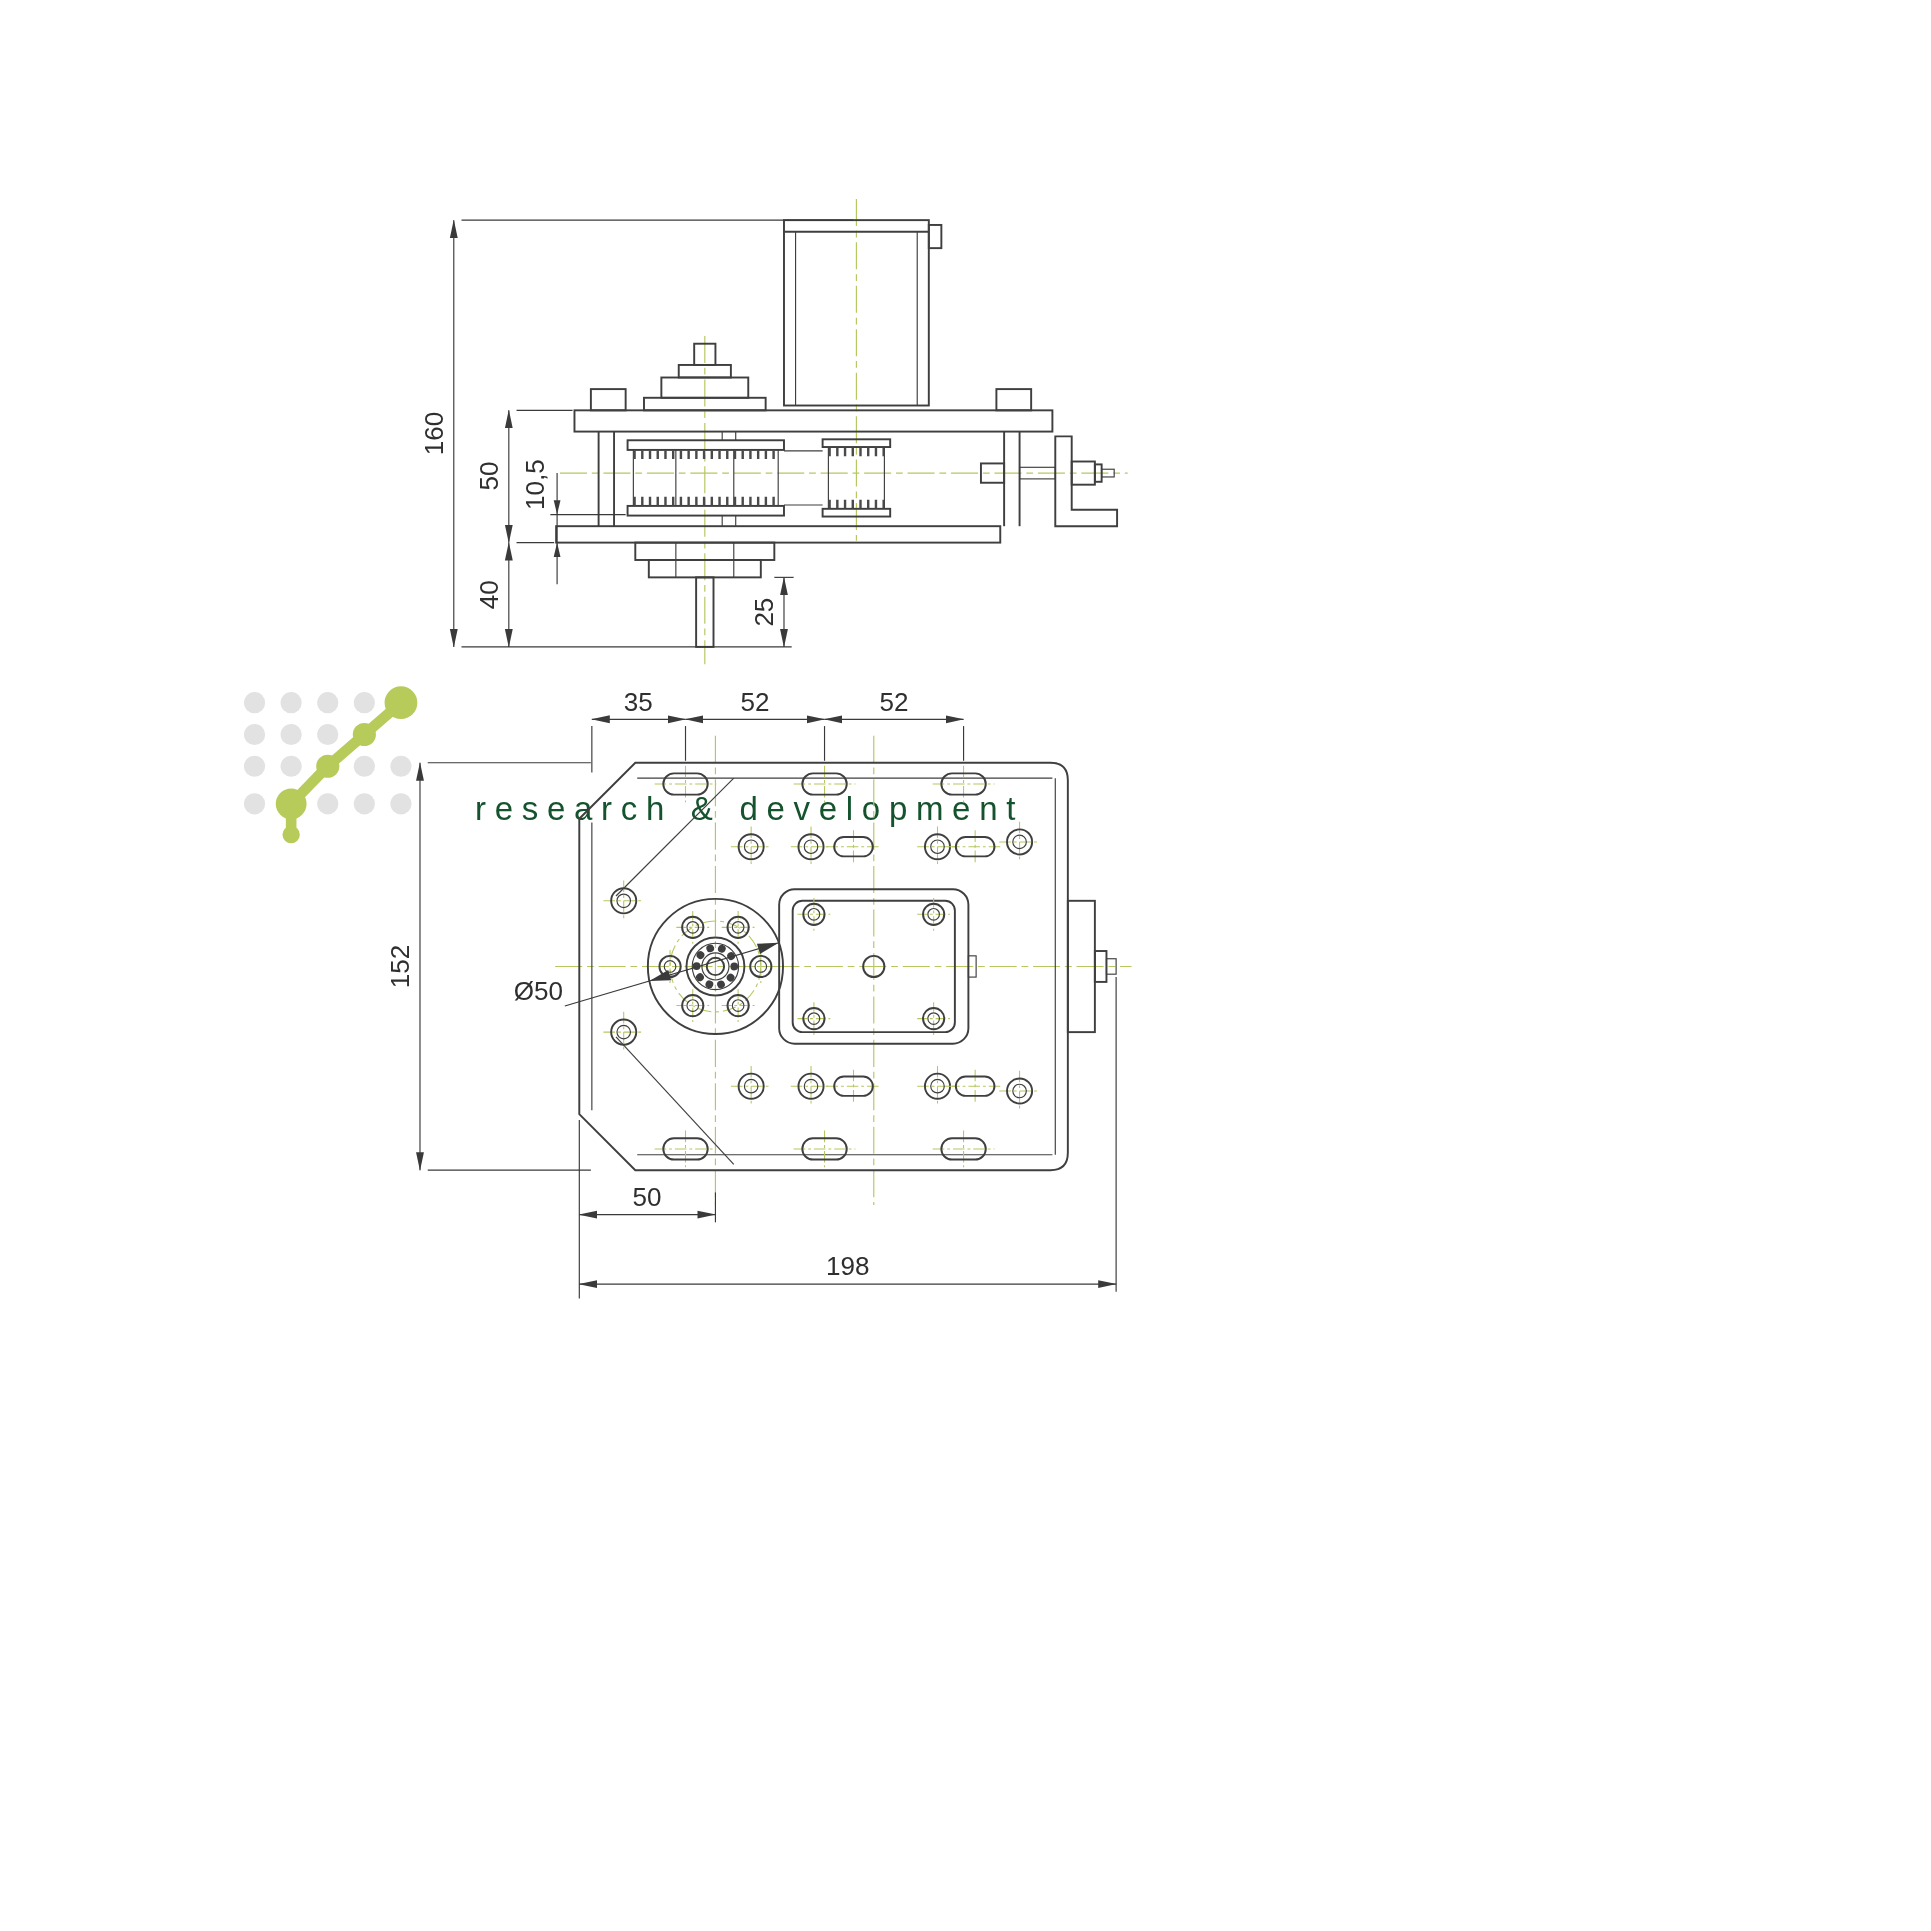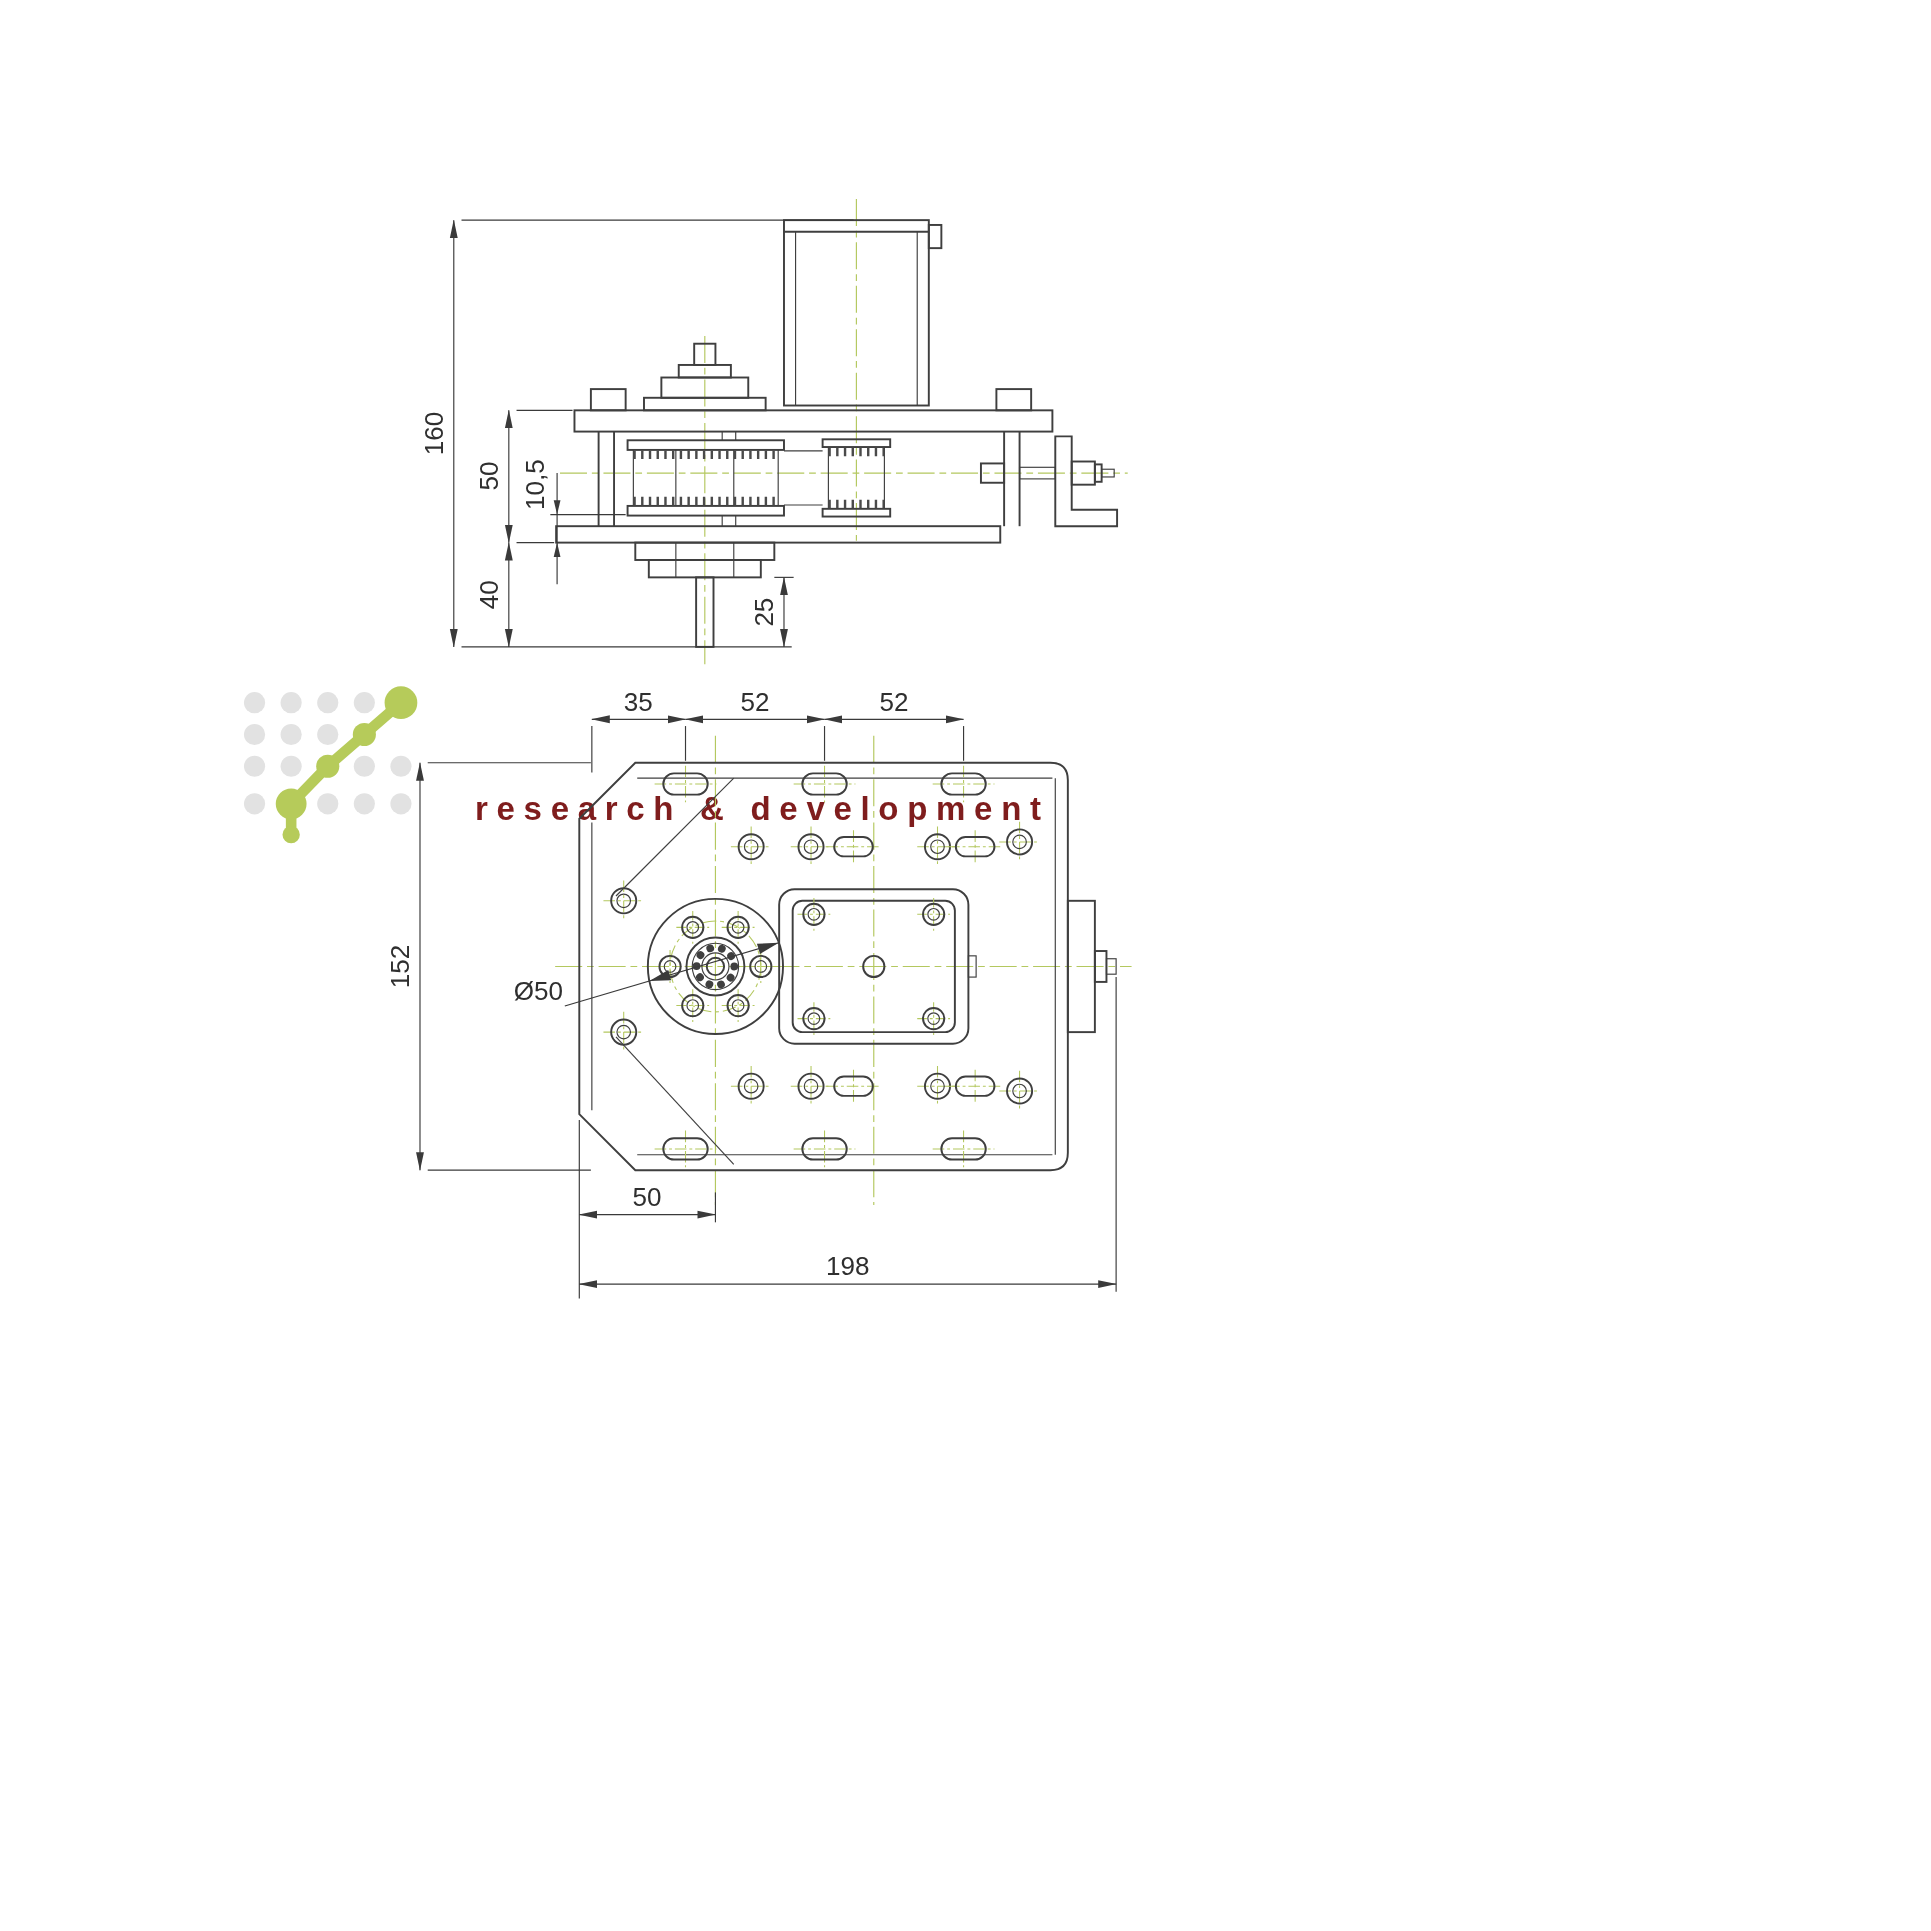--- a/index.html
+++ b/index.html
@@ -1,22 +1,22 @@
 <!DOCTYPE html>
 <html><head>
 <meta charset="utf-8">
 <style>
   html,body{margin:0;padding:0;background:#fff;}
   .canvas{position:relative;width:1931px;height:1931px;background:#ffffff;overflow:hidden;
           font-family:"Liberation Sans",sans-serif;}
   .watermark{position:absolute;inset:0;z-index:1;}
   .wm-brand{position:absolute;left:436px;top:630px;font-size:193px;font-weight:700;
             letter-spacing:-1.9px;color:#e9e9e9;line-height:1;}
-  .wm-tagline{position:absolute;left:475px;top:792px;font-size:33px;font-weight:700;
-              letter-spacing:8.7px;color:#7f1d1d;line-height:1;}
+  .wm-tagline{position:absolute;left:475px;top:792px;font-size:33px;font-weight:400;
+              letter-spacing:8.7px;color:#14532d;line-height:1;}
   .wm-logo{position:absolute;left:243px;top:669px;}
   .drawing{position:absolute;inset:0;z-index:2;}
   .dim-text{font-family:"Liberation Sans",sans-serif;font-size:27px;fill:#2f2f2f;}
 </style>
 </head>
 <body>
 
 <div class="canvas">
 
   <div class="watermark">

